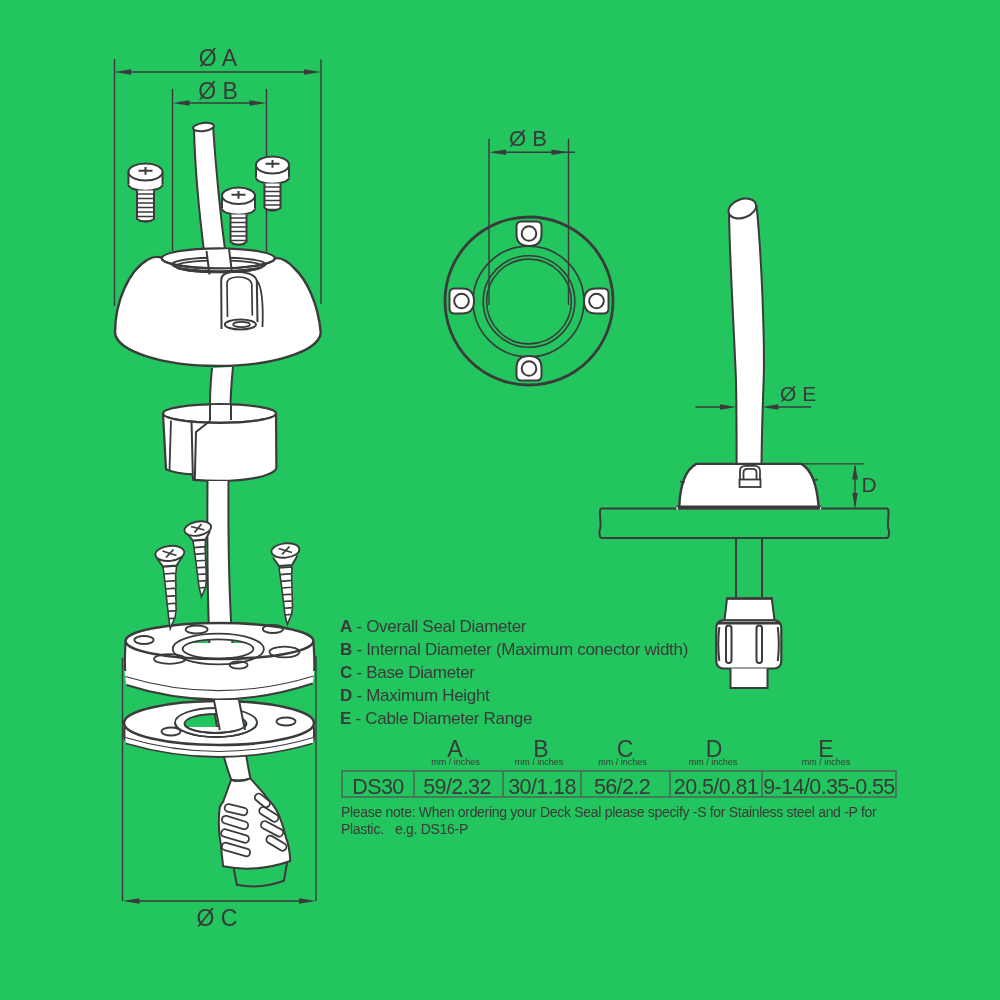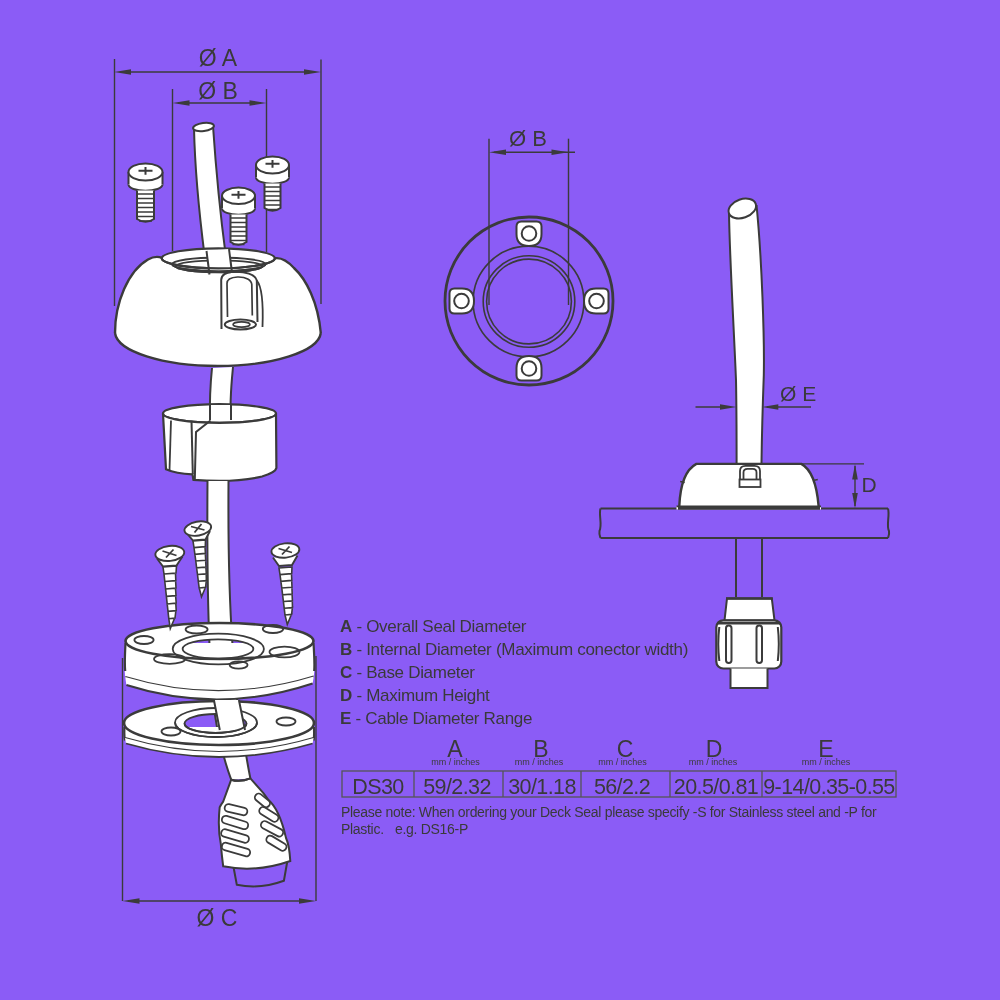--- a/index.html
+++ b/index.html
@@ -1,16 +1,16 @@
 <!DOCTYPE html>
 <html><head>
 <meta charset="utf-8">
 <style>
   html,body{margin:0;padding:0;background:#fff;}
-  .page{width:1000px;height:1000px;position:relative;background:#8b5cf6;overflow:hidden;}
+  .page{width:1000px;height:1000px;position:relative;background:#22c55e;overflow:hidden;}
   text{font-family:"Liberation Sans",sans-serif;fill:#3a3a3a;}
 </style>
 </head>
 <body>
 <div class="page">
 <svg width="1000" height="1000" viewBox="0 0 1000 1000">
 <g id="dims" stroke="#3b3b3b" stroke-width="1.4" fill="none">
 
   <line x1="114.5" y1="59" x2="114.5" y2="306"></line>
   <line x1="321" y1="59.5" x2="321" y2="304"></line>

